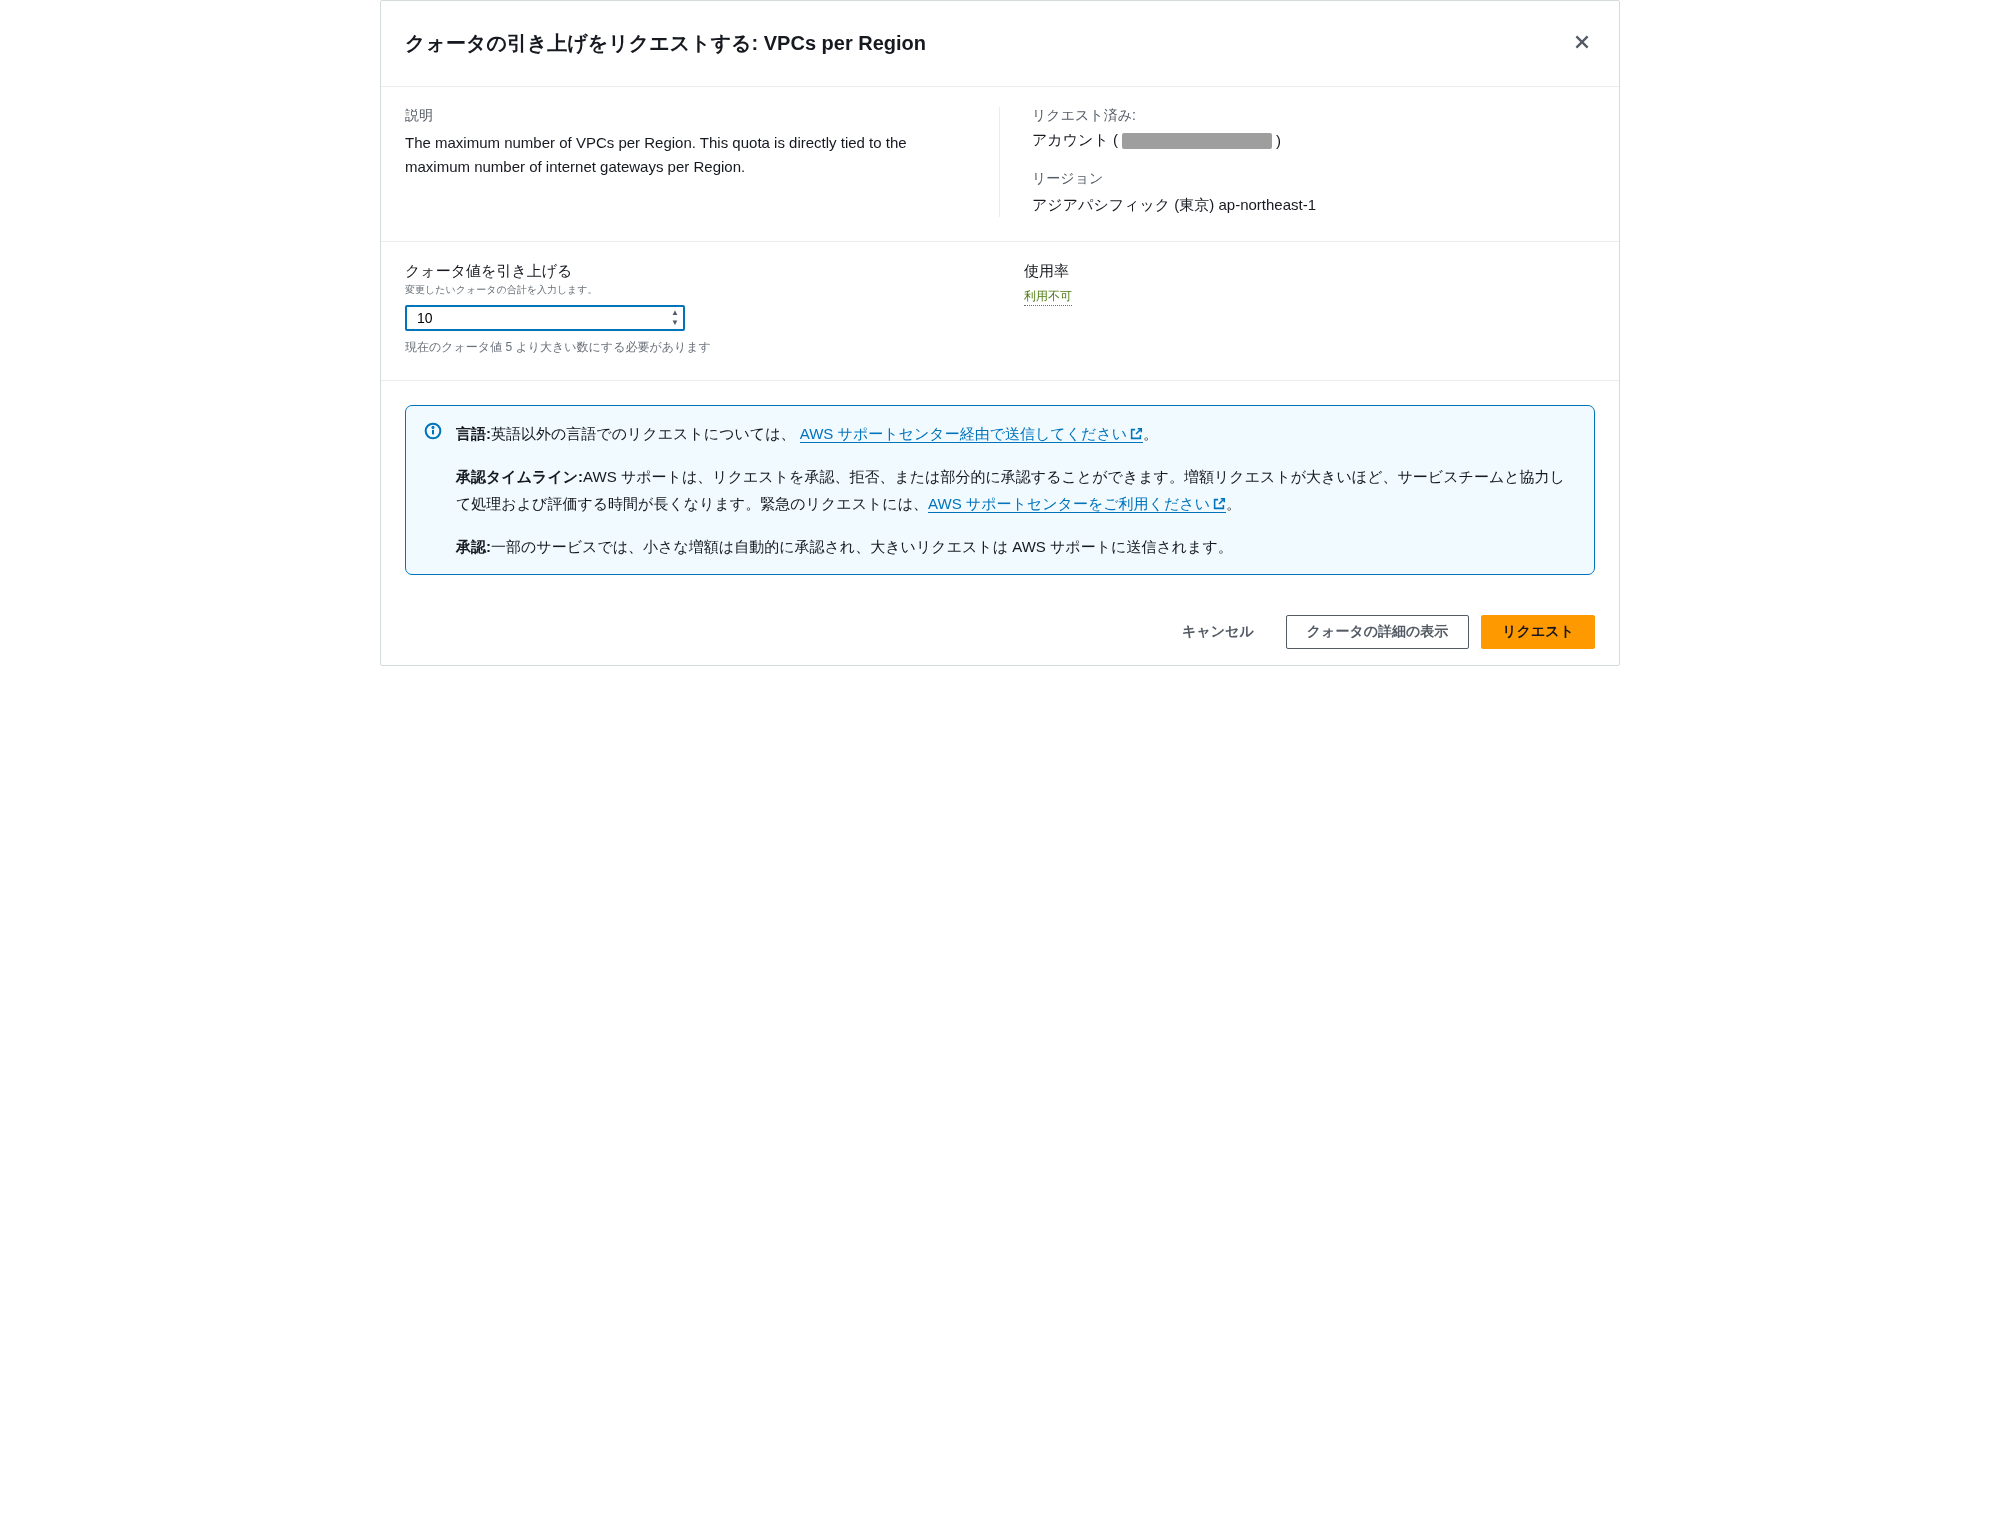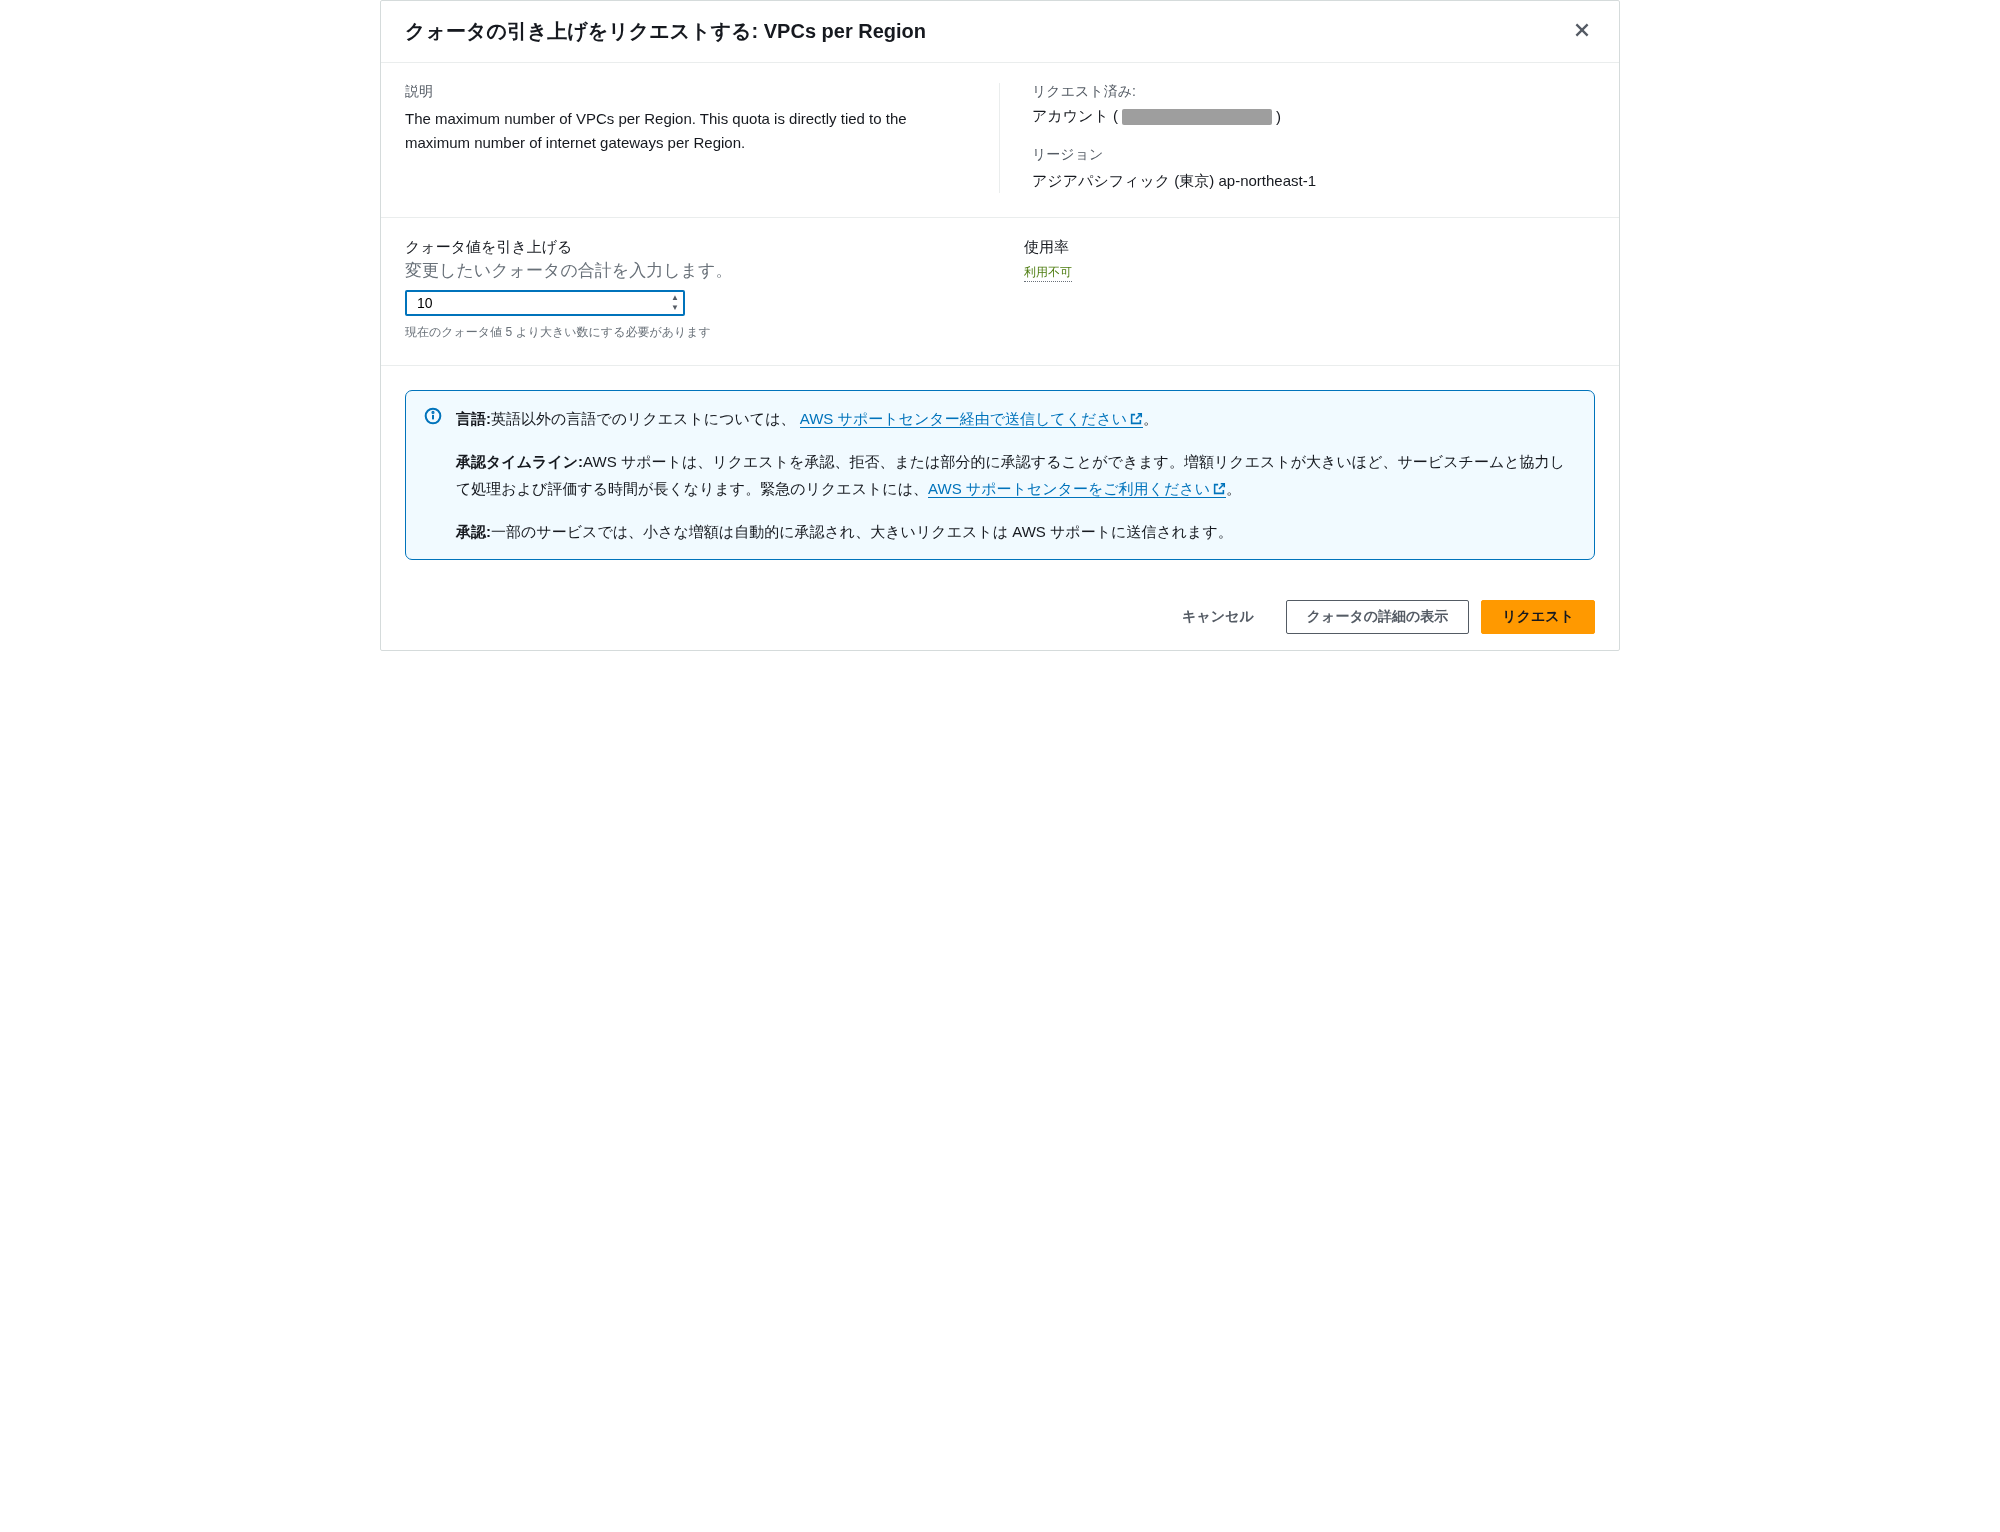--- a/index.html
+++ b/index.html
@@ -17,21 +17,21 @@
       border: 1px solid #d5dbdb;
       border-radius: 2px;
       width: 1240px;
       margin: 0 auto;
       background: #fff;
     }
     .modal-header {
       display: flex;
       justify-content: space-between;
       align-items: center;
-      padding: 16px 24px;
+      padding: 28px 24px;
       border-bottom: 1px solid #eaeded;
     }
     .modal-title {
       font-size: 20px;
       font-weight: 700;
       color: #16191f;
     }
     .close-btn {
       background: none;
       border: none;
@@ -111,21 +111,21 @@
     .input-right {
       flex: 1;
       padding-left: 24px;
     }
     .input-label {
       font-size: 15px;
       color: #16191f;
       margin-bottom: 2px;
     }
     .input-hint {
-      font-size: 17px;
+      font-size: 10px;
       color: #687078;
       margin-bottom: 8px;
     }
     .num-input-wrap {
       position: relative;
       width: 280px;
     }
     .num-input {
       width: 100%;
       padding: 6px 28px 6px 10px;

